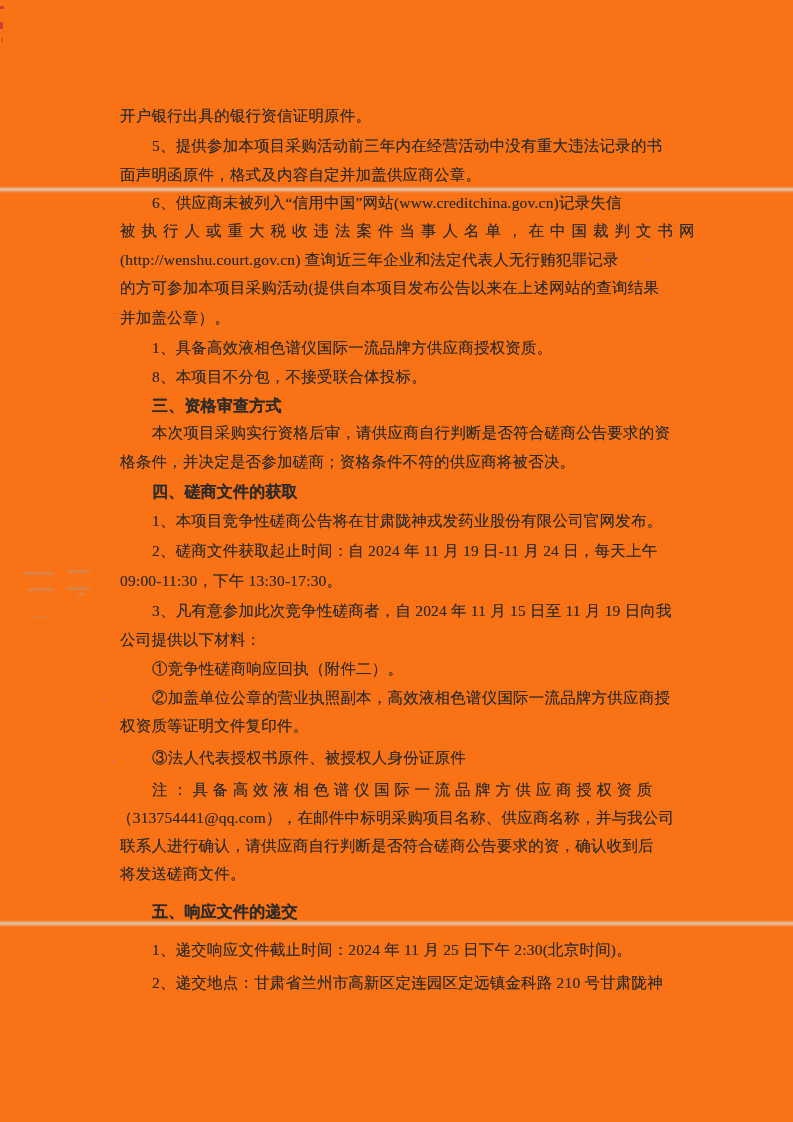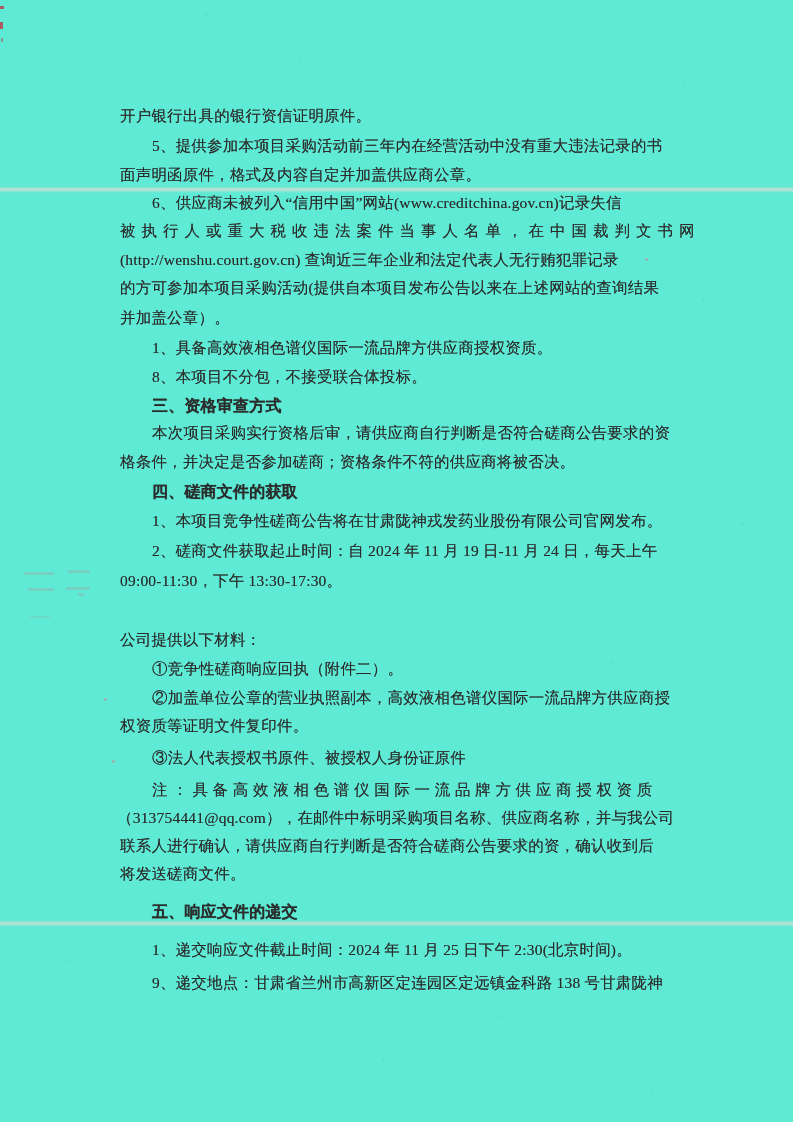--- a/index.html
+++ b/index.html
@@ -1,20 +1,20 @@
 <!DOCTYPE html>
 <html><head>
 <meta charset="utf-8">
 <style>
   html,body{margin:0;padding:0;background:#888;}
   .page{
     position:relative;
     width:793px;height:1122px;
     margin:0 auto;
-    background:#5eead4;
+    background:#f97316;
     overflow:hidden;
     font-family:"Liberation Serif","DejaVu Serif",serif;
     color:#2b2b2b;
   }
   .ln{
     position:absolute;
     left:120px;
     font-size:15.5px;
     line-height:20px;
     white-space:nowrap;
@@ -95,26 +95,27 @@
   <div class="ln" style="top:308px">并加盖公章）。</div>
   <div class="ln para" style="top:338px">1、具备高效液相色谱仪国际一流品牌方供应商授权资质。</div>
   <div class="ln para" style="top:367px">8、本项目不分包，不接受联合体投标。</div>
   <div class="ln hd" style="top:396px">三、资格审查方式</div>
   <div class="ln para" style="top:423px">本次项目采购实行资格后审，请供应商自行判断是否符合磋商公告要求的资</div>
   <div class="ln" style="top:452px">格条件，并决定是否参加磋商；资格条件不符的供应商将被否决。</div>
   <div class="ln hd" style="top:482px">四、磋商文件的获取</div>
   <div class="ln para" style="top:511px">1、本项目竞争性磋商公告将在甘肃陇神戎发药业股份有限公司官网发布。</div>
   <div class="ln para" style="top:541px">2、磋商文件获取起止时间：自 2024 年 11 月 19 日-11 月 24 日，每天上午</div>
   <div class="ln" style="top:571px">09:00-11:30，下午 13:30-17:30。</div>
+  <div class="ln para" style="top:601px">3、凡有意参加此次竞争性磋商者，自 2024 年 11 月 15 日至 11 月 19 日向我</div>
   <div class="ln" style="top:630px">公司提供以下材料：</div>
   <div class="ln para" style="top:659px">①竞争性磋商响应回执（附件二）。</div>
   <div class="ln para" style="top:688px">②加盖单位公章的营业执照副本，高效液相色谱仪国际一流品牌方供应商授</div>
   <div class="ln" style="top:716px">权资质等证明文件复印件。</div>
   <div class="ln para" style="top:748px">③法人代表授权书原件、被授权人身份证原件</div>
   <div class="ln para sp2" style="top:780px">注：具备高效液相色谱仪国际一流品牌方供应商授权资质</div>
   <div class="ln" style="left:117px;top:808px">（313754441@qq.com），在邮件中标明采购项目名称、供应商名称，并与我公司</div>
   <div class="ln" style="top:836px">联系人进行确认，请供应商自行判断是否符合磋商公告要求的资，确认收到后</div>
   <div class="ln" style="top:864px">将发送磋商文件。</div>
   <div class="ln hd" style="top:902px">五、响应文件的递交</div>
   <div class="ln para" style="top:940px">1、递交响应文件截止时间：2024 年 11 月 25 日下午 2:30(北京时间)。</div>
-  <div class="ln para" style="top:973px">9、递交地点：甘肃省兰州市高新区定连园区定远镇金科路 138 号甘肃陇神</div>
+  <div class="ln para" style="top:973px">2、递交地点：甘肃省兰州市高新区定连园区定远镇金科路 210 号甘肃陇神</div>
 
 </div>
 
 </body></html>

